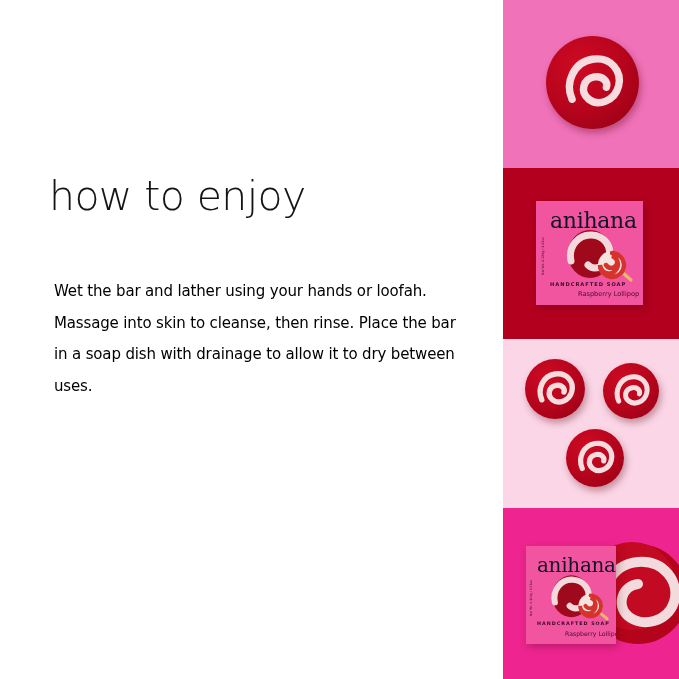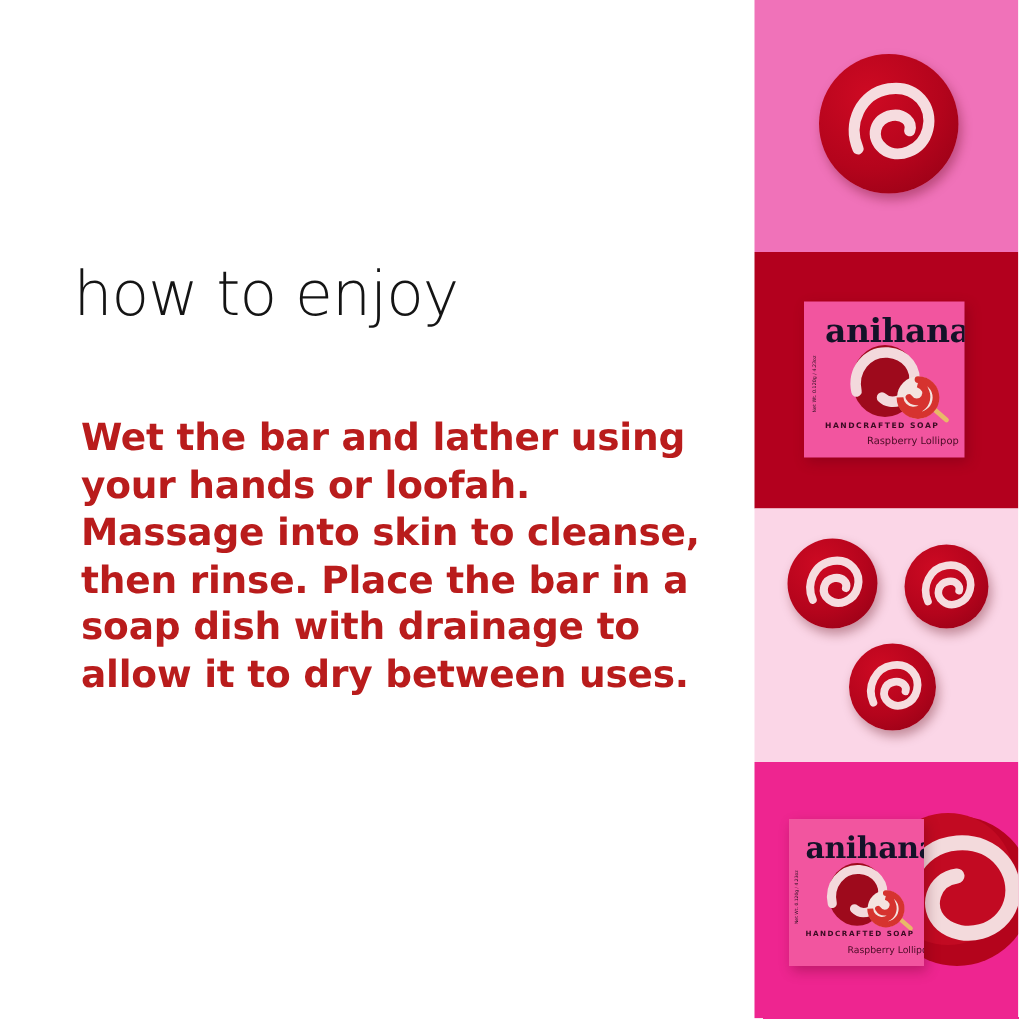--- a/index.html
+++ b/index.html
@@ -41,25 +41,25 @@
     line-height: 1.1;
     white-space: nowrap;
   }
 
   .body-copy {
     position: absolute;
     left: 54px;
     top: 276px;
     width: 416px;
     font-family: "DejaVu Sans", "Liberation Sans", sans-serif;
-    font-size: 25px;
-    font-weight: 700;
+    font-size: 15px;
+    font-weight: 400;
     line-height: 31.5px;
     letter-spacing: -0.15px;
-    color: #b91c1c;
+    color: #000000;
   }
 
   
   .strip {
     position: absolute;
     left: 503px;
     top: 0;
     width: 176px;
     height: 679px;
   }
@@ -98,21 +98,21 @@
     box-shadow: 2px 3px 8px rgba(80,0,20,0.3);
     overflow: hidden;
   }
   .box-inner {
     position: absolute;
     inset: 0;
   }
   .brand {
     position: absolute;
     font-family: "DejaVu Serif", "Liberation Serif", serif;
-    font-weight: 700;
+    font-weight: 400;
     color: #141228;
     letter-spacing: -0.3px;
     white-space: nowrap;
   }
   .netwt {
     position: absolute;
     transform-origin: left bottom;
     transform: rotate(-90deg);
     font-family: "DejaVu Sans", "Liberation Sans", sans-serif;
     color: #2a1020;

